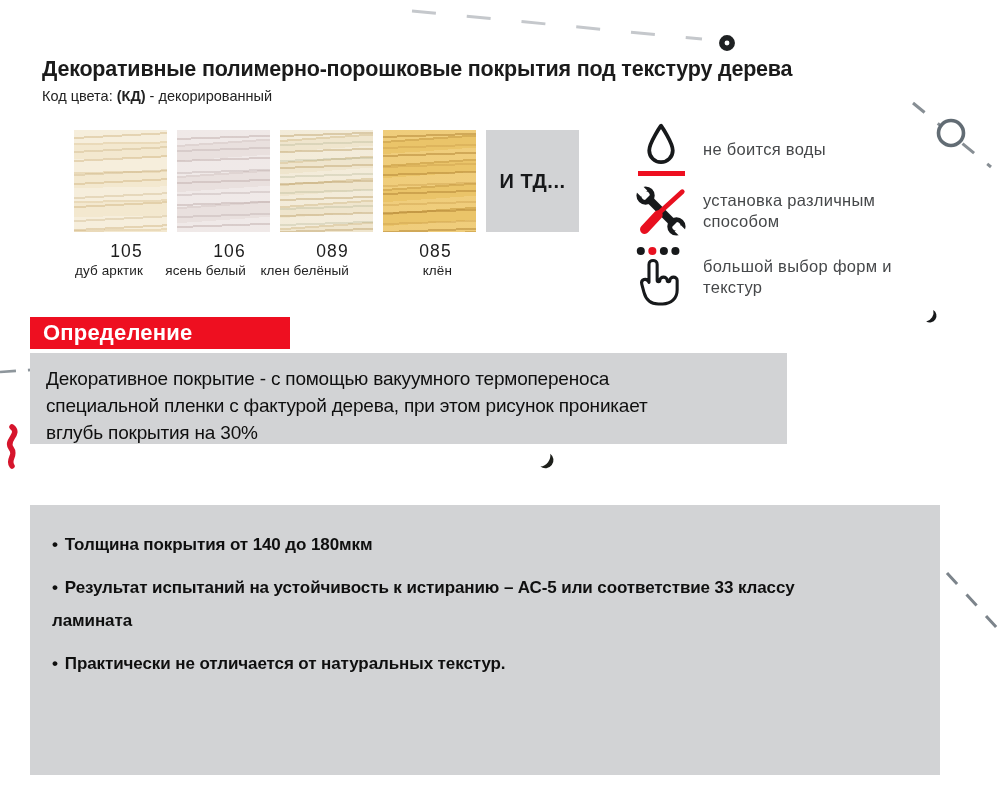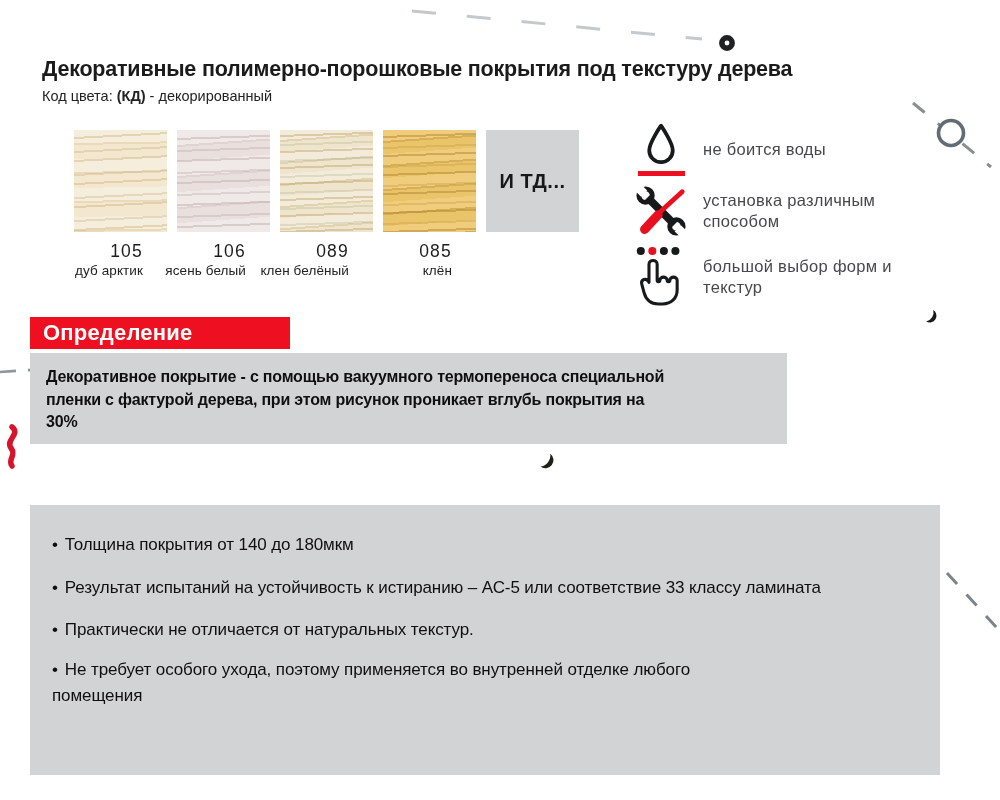--- a/index.html
+++ b/index.html
@@ -41,23 +41,23 @@
   .icon-box{width:56px;flex:0 0 56px;display:flex;flex-direction:column;align-items:center;}
   .icon-label{margin-left:14px;font-size:16.5px;color:#46484a;letter-spacing:.3px;line-height:1.25;max-width:235px;}
   .redbar{width:47px;height:5px;background:#ee0f20;margin-top:3px;}
 
   
   .hdr{position:absolute;left:30px;width:260px;height:32px;background:#ee0f20;color:#fff;
        display:flex;align-items:center;padding-left:13px;box-sizing:border-box;
        font-size:22px;font-weight:bold;letter-spacing:.2px;}
   .panel{position:absolute;left:30px;background:#d2d3d5;box-sizing:border-box;color:#0f0f0f;}
   .def-panel{top:353px;width:757px;height:91px;padding:13px 16px;}
-  .def-text{font-size:16px;font-weight:bold;line-height:1.42;letter-spacing:-.2px;max-width:620px;}
+  .def-text{font-size:19px;font-weight:normal;line-height:1.42;letter-spacing:-.2px;max-width:620px;}
   .feat-panel{top:505px;width:910px;height:270px;padding:24px 24px 0 22px;}
-  .bullet{margin:0 0 10px 0;font-size:17px;font-weight:normal;line-height:1.9;letter-spacing:-.1px;}
+  .bullet{margin:0 0 10px 0;font-size:17px;font-weight:bold;line-height:1.9;letter-spacing:-.1px;}
   .bullet::before{content:"•";margin-right:7px;}
   .b-1{max-width:790px;line-height:1.95;}
   .b-3{max-width:650px;line-height:1.55;margin-top:6px;}
 
   
   .deco{position:absolute;}
 </style>
 </head>
 <body>
 
@@ -166,16 +166,15 @@
 
   <div class="hdr" style="top:317px">Определение</div>
   <div class="panel def-panel">
     <div class="def-text">Декоративное покрытие - с помощью вакуумного термопереноса специальной пленки с фактурой дерева, при этом рисунок проникает вглубь покрытия на 30%</div>
   </div>
 
   <div class="panel feat-panel">
     <p class="bullet b-0">Толщина покрытия от 140 до 180мкм</p>
     <p class="bullet b-1">Результат испытаний на устойчивость к истиранию – АС-5 или соответствие 33 классу ламината</p>
     <p class="bullet b-2">Практически не отличается от натуральных текстур.</p>
-    <p class="bullet b-3">Не требует особого ухода, поэтому применяется во внутренней отделке любого помещения</p>
   </div>
 
 </div>
 
 </body></html>

